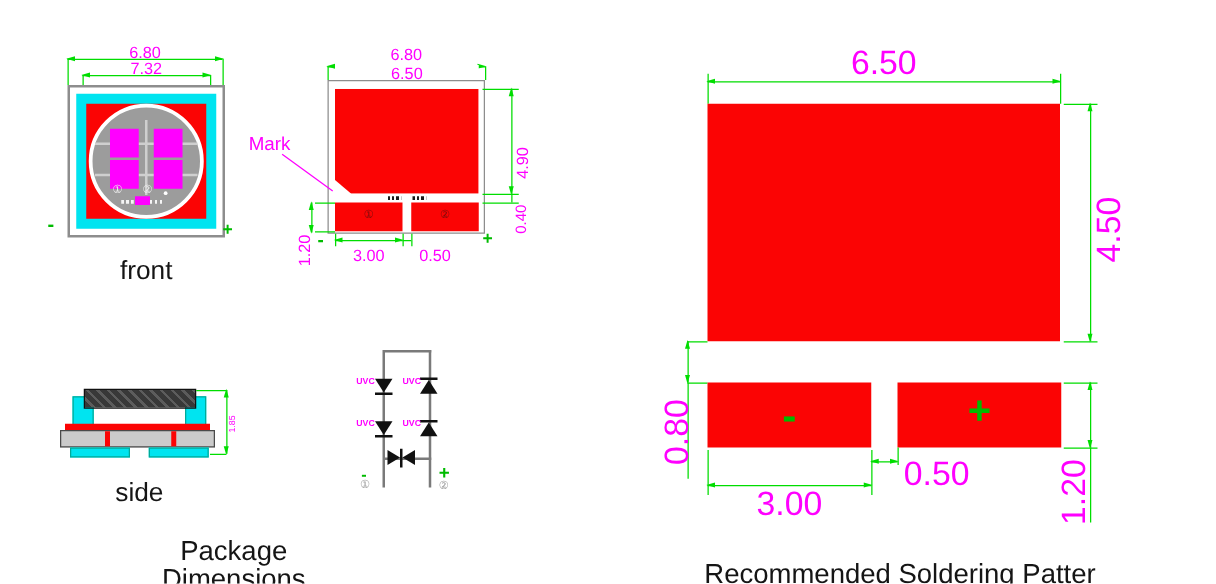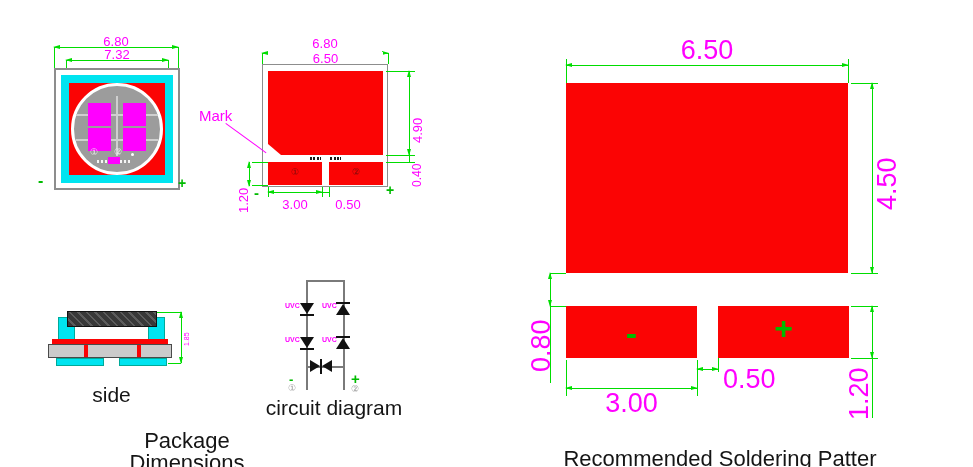--- a/index.html
+++ b/index.html
@@ -61,20 +61,21 @@
     <div class="abs" style="left:88px;top:128px;width:23px;height:23px;background:var(--mag);"></div>
     <div class="abs" style="left:123px;top:128px;width:23px;height:23px;background:var(--mag);"></div>
     <div class="pin" style="left:90px;top:148px;font-size:9px;color:#ededed;">①</div>
     <div class="pin" style="left:114px;top:148px;font-size:9px;color:#ededed;">②</div>
     <div class="abs dash-w" style="left:97px;top:160px;width:10px;height:3px;"></div>
     <div class="abs" style="left:108px;top:157px;width:12px;height:7px;background:var(--mag);"></div>
     <div class="abs dash-w" style="left:120px;top:160px;width:10px;height:3px;"></div>
     <div class="abs" style="left:131px;top:153px;width:3px;height:3px;background:#fff;border-radius:50%;"></div>
     <div class="pol" style="left:38px;top:173px;font-size:16px;">-</div>
     <div class="pol" style="left:178px;top:176px;font-size:14px;">+</div>
+    <div class="lbl c" style="left:54px;top:206px;width:126px;font-size:21px;">front</div>
   </div>
 
   <div class="grp">
     <div class="extv" style="left:262px;top:53px;height:11px;"></div>
     <div class="extv" style="left:388px;top:53px;height:11px;"></div>
     <div class="dimh" style="left:262px;top:53px;width:126px;"></div>
     <div class="dlab c" style="left:262px;top:37px;width:126px;font-size:13px;">6.80</div>
     <div class="dimh" style="left:268px;top:67px;width:115px;"></div>
     <div class="dlab c" style="left:268px;top:52px;width:115px;font-size:13px;background:#fff;">6.50</div>
 
@@ -152,21 +153,20 @@
     <div class="dlab" style="left:322px;top:336px;font-size:7px;font-weight:bold;">UVC</div>
 
     <div class="tri" style="left:310px;top:360px;border-top:6.5px solid transparent;border-bottom:6.5px solid transparent;border-left:10px solid #111;"></div>
     <div class="bar" style="left:320px;top:359px;width:2px;height:15px;"></div>
     <div class="tri" style="left:322px;top:360px;border-top:6.5px solid transparent;border-bottom:6.5px solid transparent;border-right:10px solid #111;"></div>
 
     <div class="pol" style="left:289px;top:373px;font-size:13px;">-</div>
     <div class="pol" style="left:351px;top:371px;font-size:15px;">+</div>
     <div class="pin" style="left:288px;top:384px;font-size:9px;color:#9a9a9a;">①</div>
     <div class="pin" style="left:351px;top:385px;font-size:9px;color:#9a9a9a;">②</div>
-    <div class="lbl c" style="left:258px;top:397px;width:152px;font-size:21px;">circuit diagram</div>
   </div>
 
   <div class="grp">
     <div class="extv" style="left:566px;top:59px;height:24px;"></div>
     <div class="extv" style="left:848px;top:59px;height:24px;"></div>
     <div class="dimh" style="left:566px;top:65px;width:282px;"></div>
     <div class="dlab c" style="left:566px;top:37px;width:282px;font-size:27px;">6.50</div>
 
     <div class="abs" style="left:566px;top:83px;width:282px;height:190px;background:var(--red);"></div>
 

